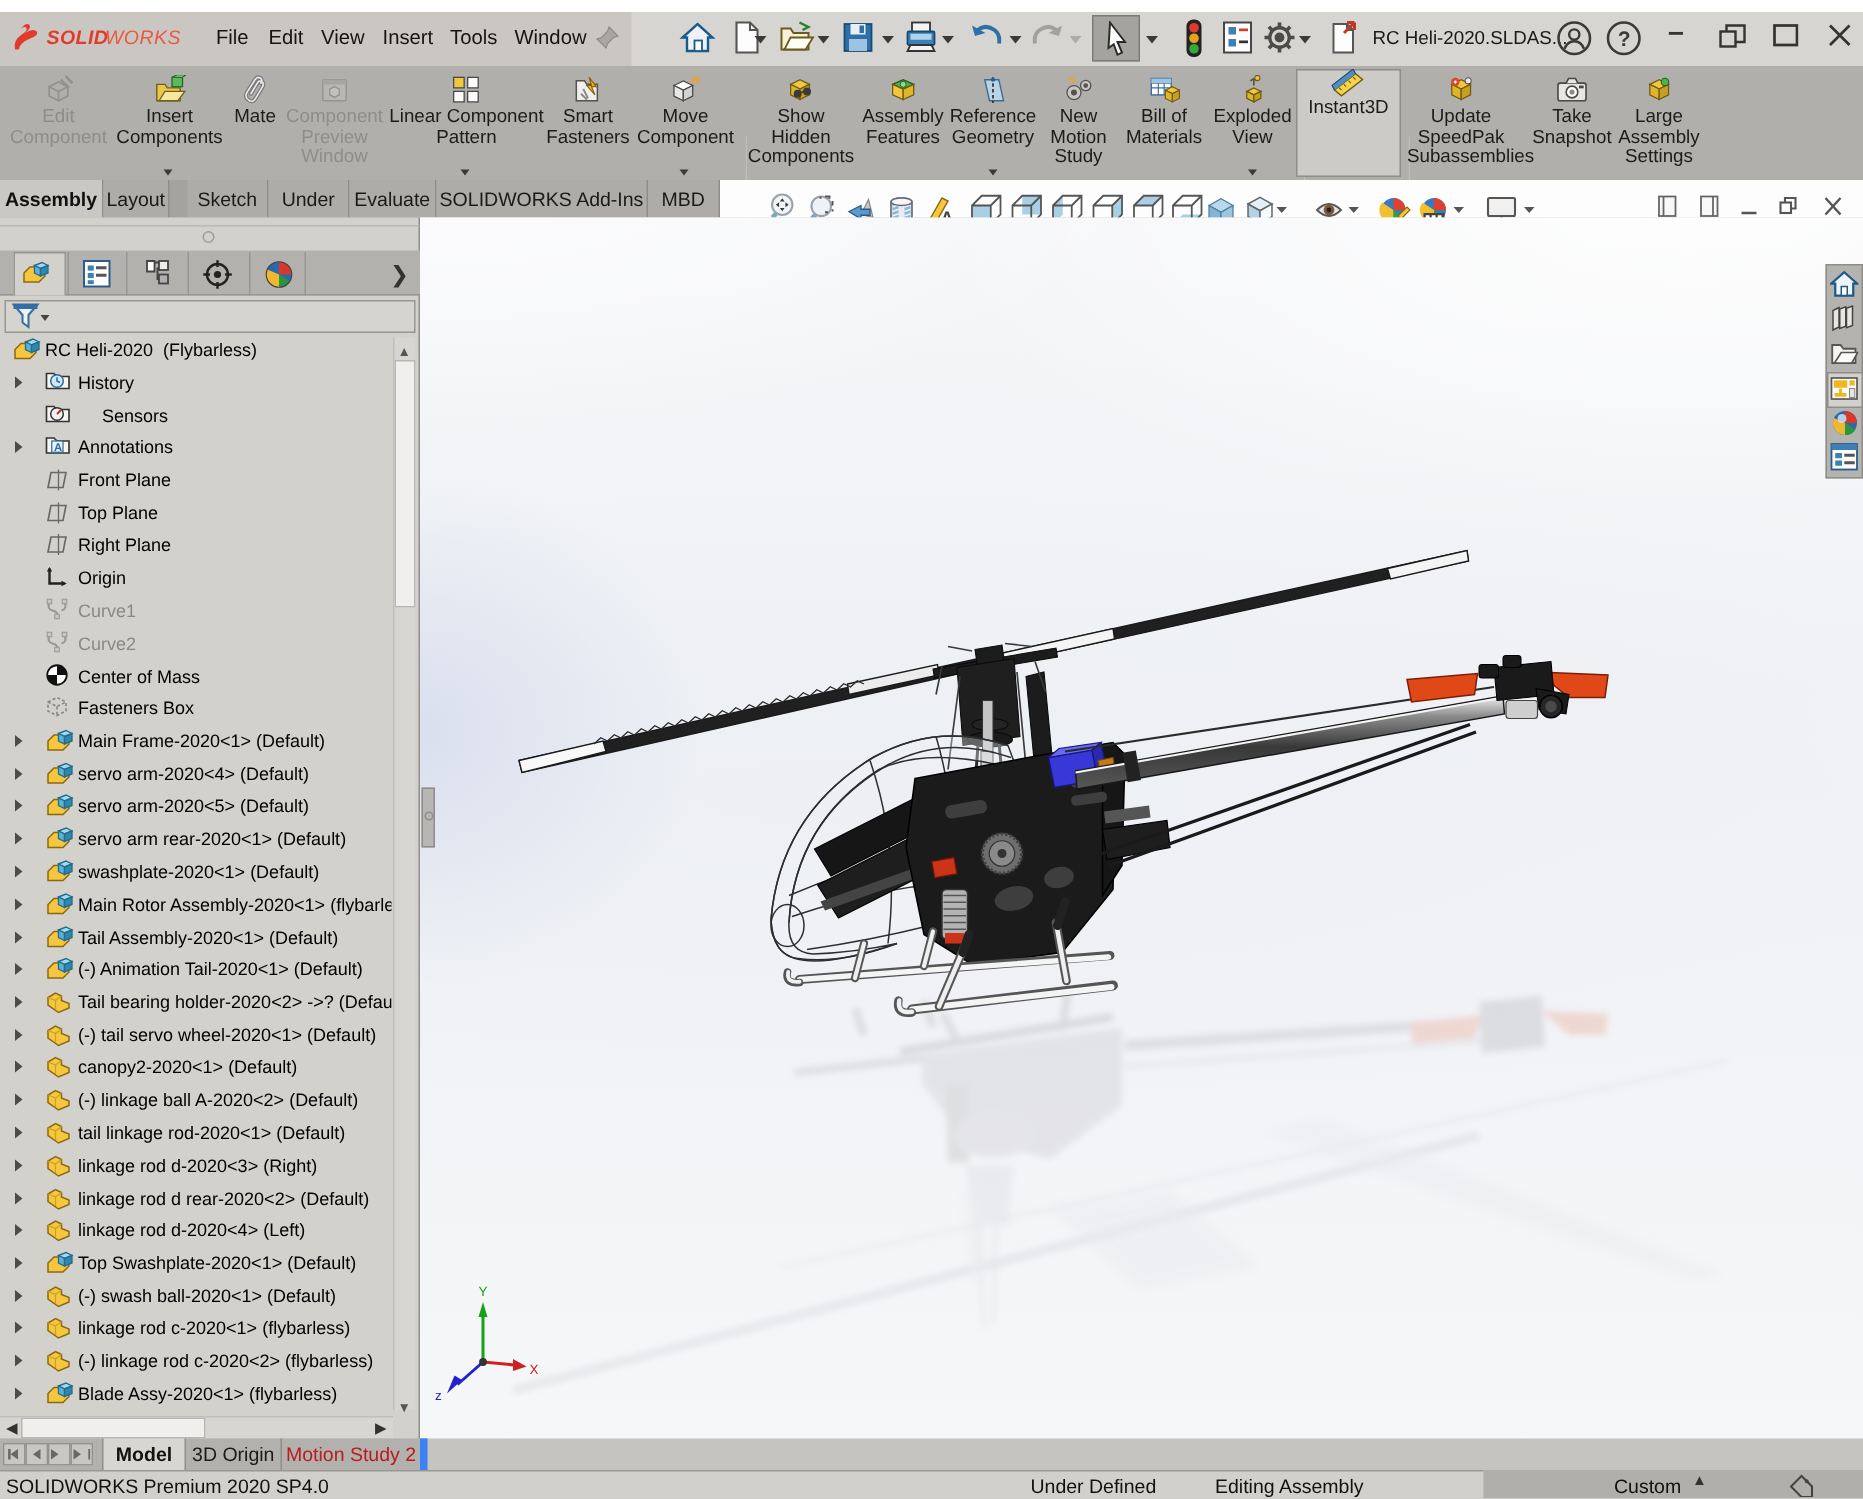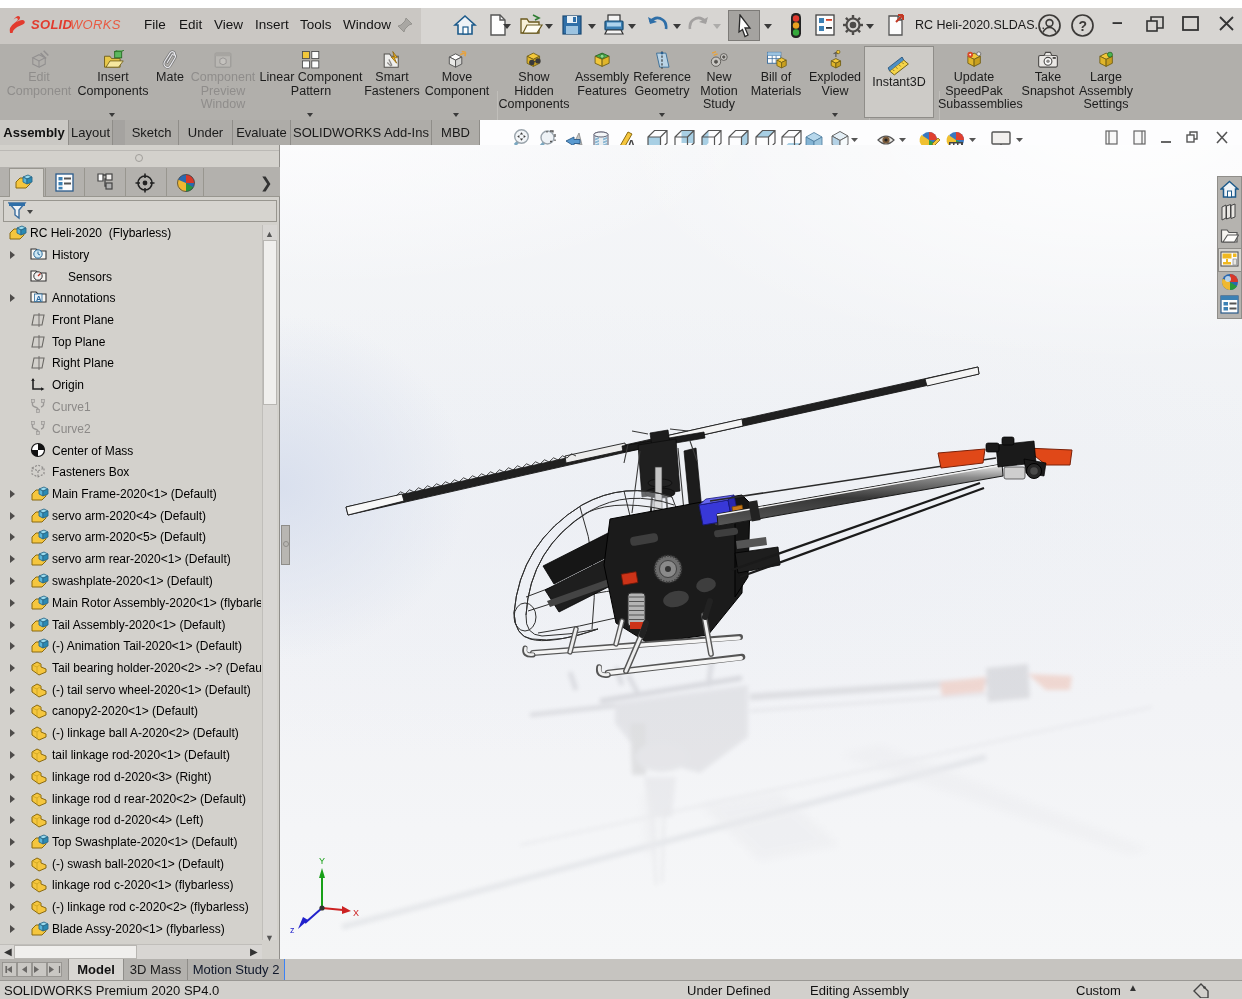--- a/index.html
+++ b/index.html
@@ -299,21 +299,21 @@
           <path d="M20 14 L20 20 L14 23 L14 17 Z" fill="#c89f1e" stroke="#6e5c14" stroke-width="1.1"></path>
           <path d="M14 9 L14 3 M14 3 L11 5 M14 3 L17 5" fill="none" stroke="#55534f" stroke-width="1.4"></path>
           <circle cx="17" cy="2.5" r="2.2" fill="#f2c73a" stroke="#6e5c14" stroke-width="0.9"></circle>
         </svg>
       Exploded<br>View
     </div>
     <div class="rarr" style="left:832px;top:69px"></div>
     <div class="rsep" style="left:869px"></div>
 
     <div class="abs" style="left:864px;top:2px;width:70px;height:72px;background:#cdcbc7;border:1px solid #8f8d89"></div>
-    <div class="rbtn" style="left:864px;top:13px;width:70px">
+    <div class="rbtn" style="left:864px;top:2px;width:70px">
       <svg class="ic" width="30" height="24" viewBox="0 0 30 24">
           <path d="M3 18 L21 4 L27 9 L9 23 Z" fill="#f5d44a" stroke="#6e5c14" stroke-width="1.2"></path>
           <path d="M7 16 L9 18 M11 13 L13 15 M15 10 L17 12 M19 7 L21 9" stroke="#6e5c14" stroke-width="1"></path>
           <path d="M3 18 L1 14 L19 0 L21 4" fill="#4d8fc4" stroke="#1e4a70" stroke-width="1"></path>
         </svg>
       Instant3D
     </div>
     <div class="rsep" style="left:939px"></div>
 
     <div class="rbtn" style="left:938px;top:6px;width:72px">
@@ -1051,24 +1051,24 @@
       <g fill="#6a6866">
         <path d="M5 7.5 L10 4 L10 11 Z"></path>
           <path d="M4 4 L4 11 M4.5 4 L4.5 11" stroke="#6a6866" stroke-width="1.2"></path>
         <path d="M20 7.5 L25 4 L25 11 Z"></path>
         <path d="M37 7.5 L32 4 L32 11 Z"></path>
         <path d="M52 7.5 L47 4 L47 11 Z"></path>
           <path d="M57.5 4 L57.5 11" stroke="#6a6866" stroke-width="1.2"></path>
       </g>
     </svg>
     <div style="position:absolute;left:68px;top:0;width:56px;height:21px;background:#d8d6d2;border-left:1px solid #8f8d89;border-right:1px solid #8f8d89;text-align:center;line-height:21px;font-size:13px;font-weight:bold;color:#111">Model</div>
-    <div style="position:absolute;left:124px;top:0;width:64px;height:21px;border-right:1px solid #8f8d89;text-align:center;line-height:21px;font-size:13px;color:#1a1a1a">3D Mass</div>
-    <div style="position:absolute;left:188px;top:0;width:97px;height:21px;border-right:1px solid #3b82f6;text-align:center;line-height:21px;font-size:13px;color:#0f172a">Motion Study 2</div>
+    <div style="position:absolute;left:124px;top:0;width:64px;height:21px;border-right:1px solid #8f8d89;text-align:center;line-height:21px;font-size:13px;color:#1a1a1a">3D Origin</div>
+    <div style="position:absolute;left:188px;top:0;width:97px;height:21px;border-right:5px solid #3b82f6;text-align:center;line-height:21px;font-size:13px;color:#b91c1c">Motion Study 2</div>
   </div>
-  <div id="statusbar" class="abs" style="left:0;top:980px;width:1242px;height:19px;background:#d2d0cc;font-size:13px;color:#111;border-top:1px solid #9a9894">
+  <div id="statusbar" class="abs" style="left:0;top:980px;width:989px;height:19px;background:#d2d0cc;font-size:13px;color:#111;border-top:1px solid #9a9894">
     <span style="position:absolute;left:4px;top:2px">SOLIDWORKS Premium 2020 SP4.0</span>
     <span style="position:absolute;left:687px;top:2px">Under Defined</span>
     <span style="position:absolute;left:810px;top:2px">Editing Assembly</span>
     <span style="position:absolute;left:1076px;top:2px">Custom</span>
     <span style="position:absolute;left:1128px;top:1px;font-size:10px;color:#333">▲</span>
     <svg style="position:absolute;left:1193px;top:2px" width="16" height="15" viewBox="0 0 16 15">
       <path d="M1 8 L8 1 L15 1 L15 8 L8 15 Z" fill="none" stroke="#444" stroke-width="1.4" transform="rotate(90 8 8)"></path>
       <circle cx="11.5" cy="4.5" r="1.3" fill="#444"></circle>
     </svg>
   </div>

